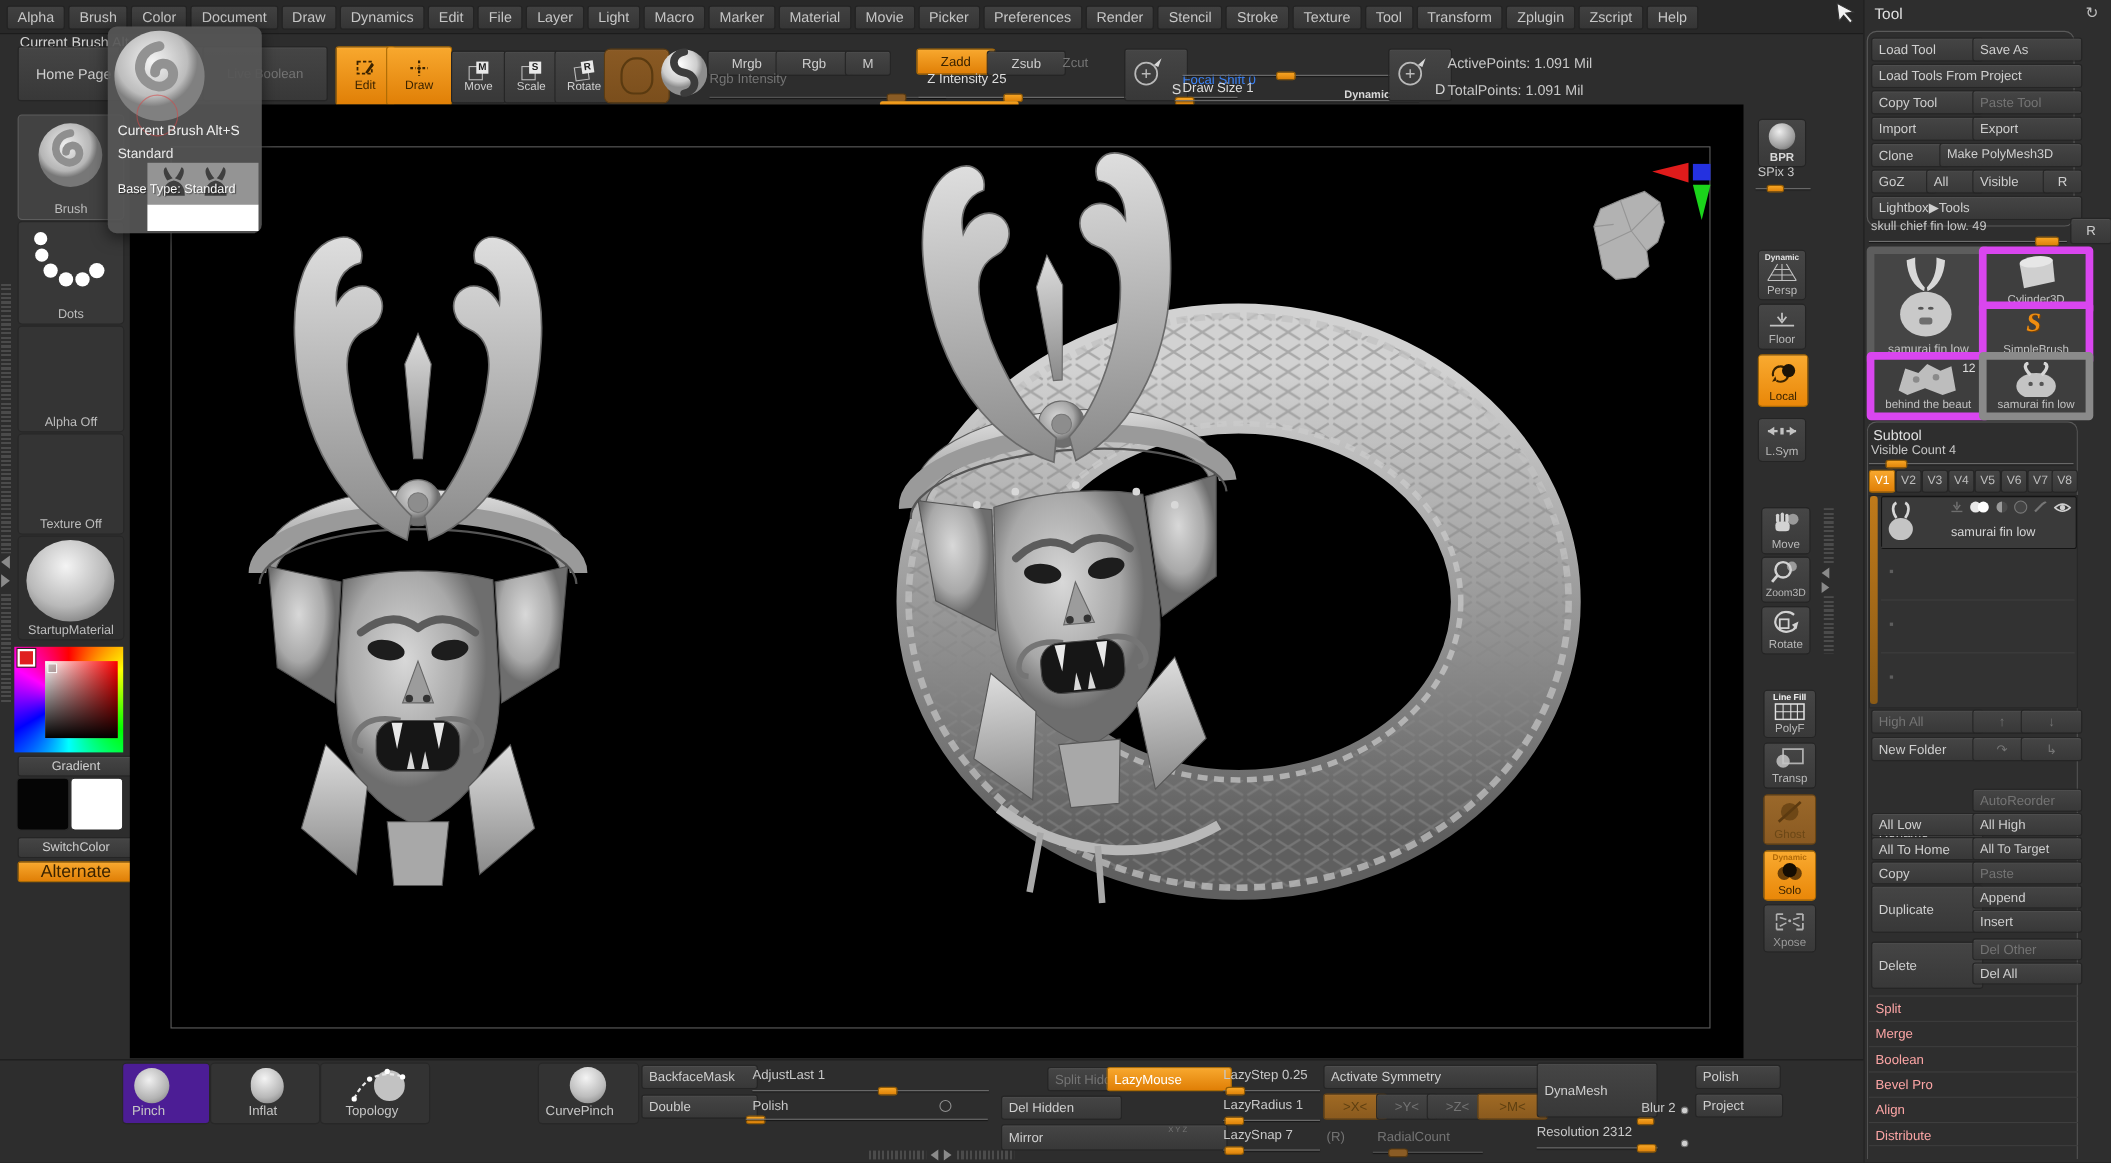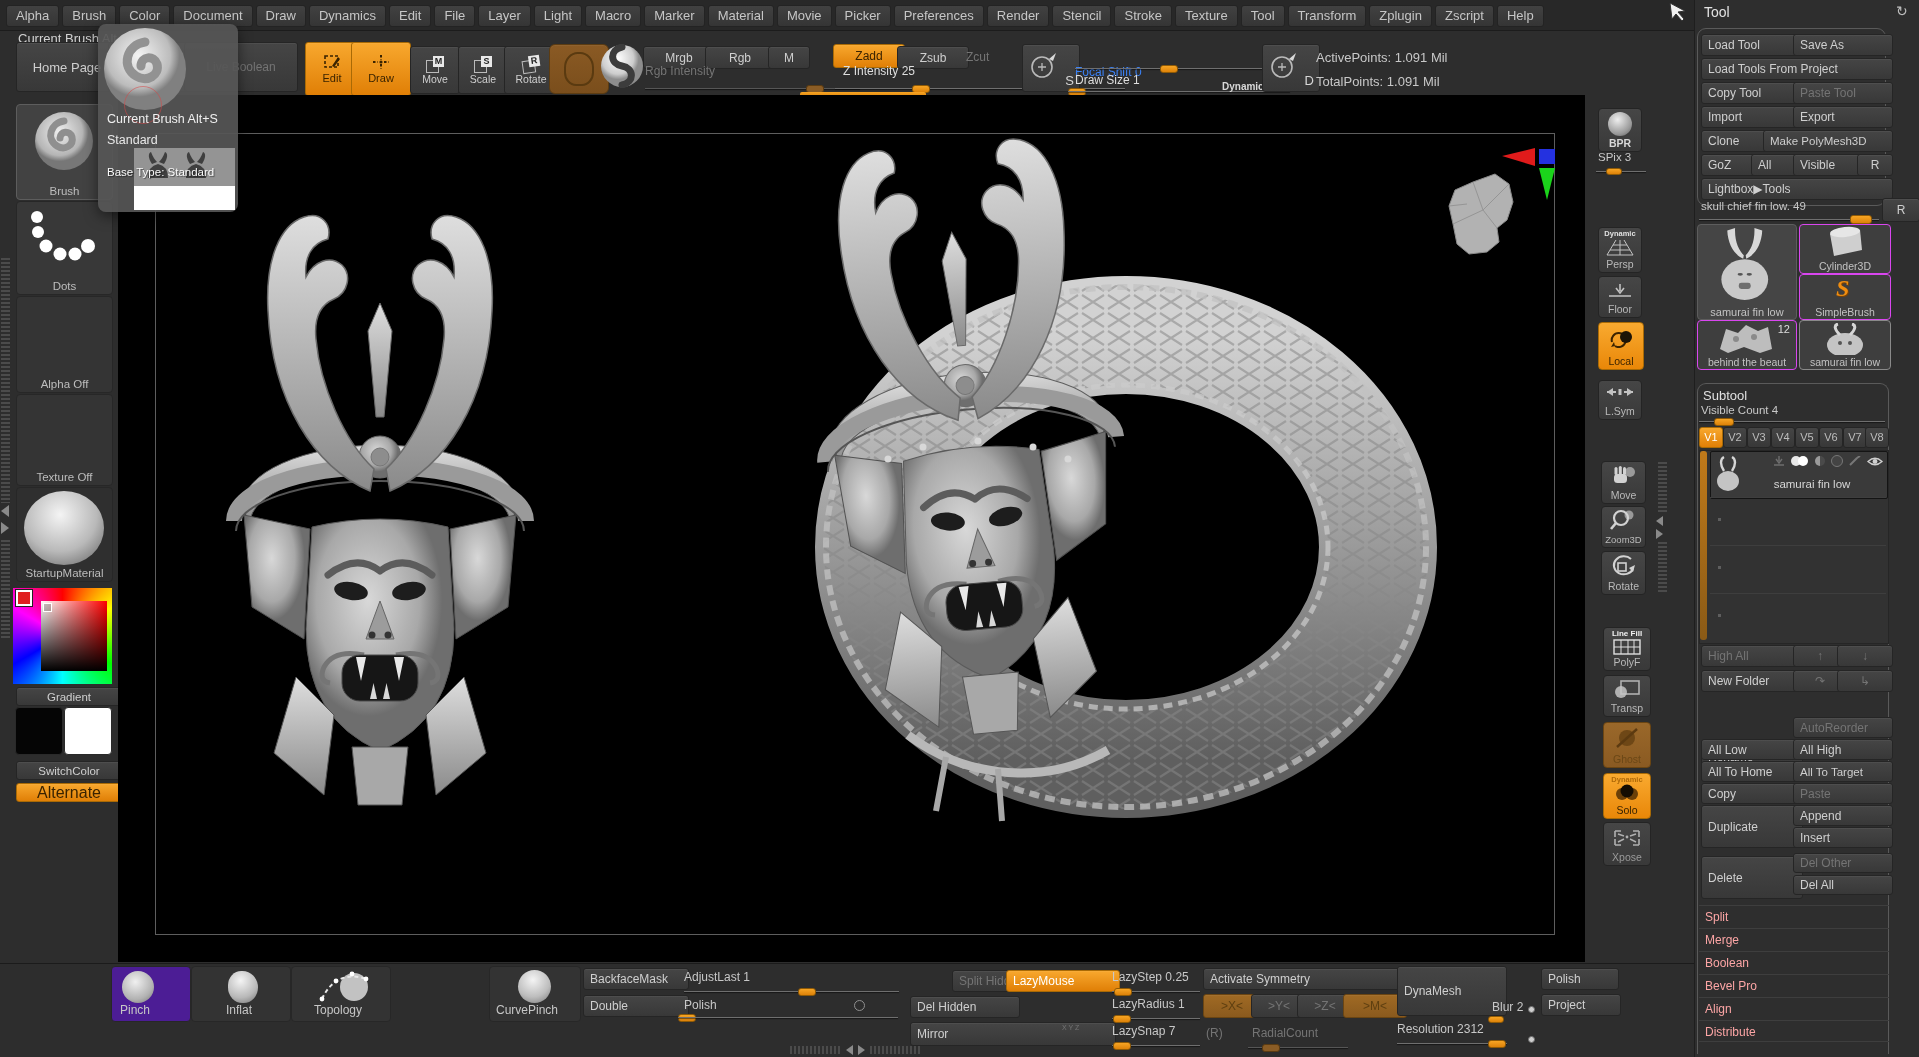--- a/index.html
+++ b/index.html
@@ -33,21 +33,21 @@
         color:#b9b9b9;font-size:10.5px;text-align:center;}
   .vbtn .vlabel{position:absolute;left:0;right:0;bottom:2px;}
   .vbtn.orange{background:linear-gradient(#f9aa30,#e98708);border-color:#a96a05;color:#3a2300;}
   .vbtn.ghostly{background:linear-gradient(#9a682a,#8a5a22);border-color:#6b4512;color:#6b4716;}
   
   #toolpanel{position:absolute;left:1694px;top:0;width:225px;height:1057px;background:#2e2e2e;border-left:1px solid #1e1e1e;}
   .gbox{position:absolute;border:1px solid #5a5a5a;border-radius:9px;}
   .tpbtn{height:20px;font-size:12px;}
   .sect{position:absolute;left:1699px;width:190px;height:22px;border-top:1px solid #3e3e3e;color:#fca5a5;
         font-size:12px;line-height:22px;padding-left:6px;box-sizing:border-box;}
-  .thumb{position:absolute;background:#3e3e3e;border:1px solid #d946ef;border-radius:4px;overflow:hidden;}
+  .thumb{position:absolute;background:#3e3e3e;border:7px solid #d946ef;border-radius:4px;overflow:hidden;}
   .thumb .tlabel{position:absolute;left:0;right:0;bottom:1px;text-align:center;font-size:10.5px;color:#c2c2c2;}
   .vtab{position:absolute;width:22px;height:19px;background:linear-gradient(#454545,#383838);border:1px solid #252525;
         border-radius:3px;color:#bdbdbd;font-size:11px;text-align:center;line-height:19px;}
   .vtab.on{background:linear-gradient(#f8a82e,#e07f06);border-color:#a96a05;color:#fff;}
   
   .dots-strip{position:absolute;background:repeating-linear-gradient(180deg,#4b4b4b 0 2px,#2d2d2d 2px 4px);}
   .dots-strip.h{background:repeating-linear-gradient(90deg,#4b4b4b 0 2px,#2d2d2d 2px 4px);}
   .tri{position:absolute;width:0;height:0;}
   
   #canvas{position:absolute;left:118px;top:95px;width:1467px;height:867px;background:#000;}

